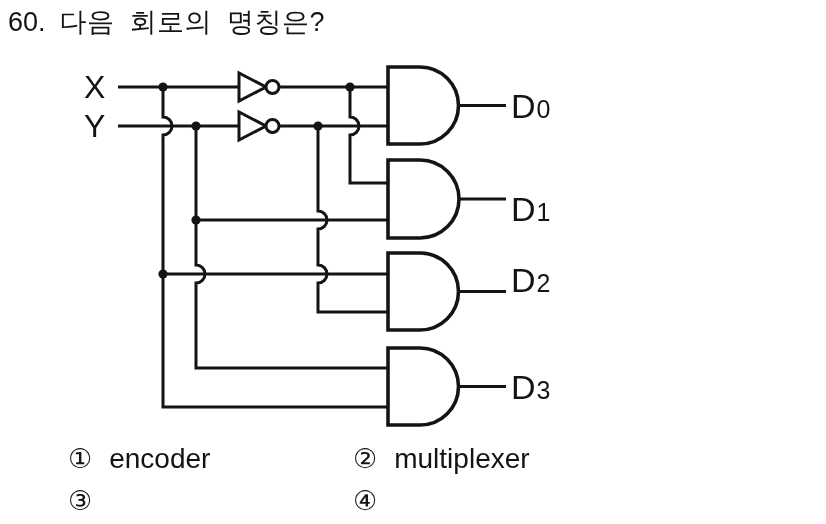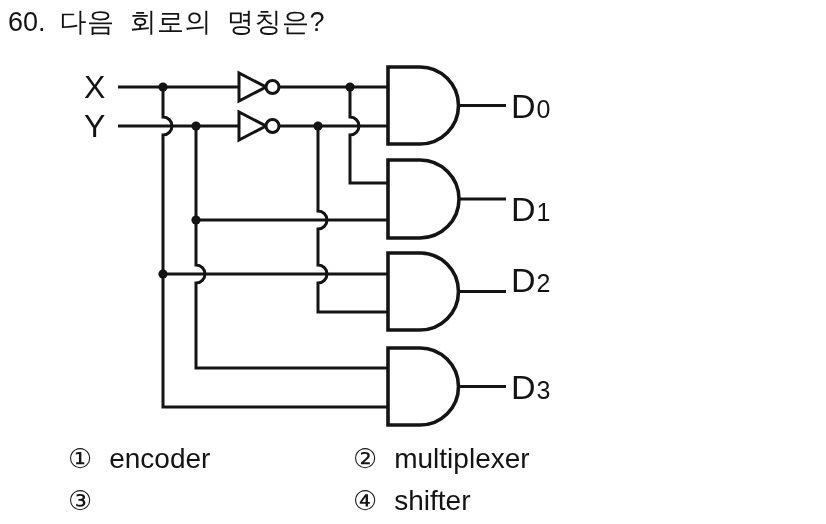--- a/index.html
+++ b/index.html
@@ -111,16 +111,15 @@
   </div>
   <div class="option" style="left:353px; top:444px;">
     <span class="marker">②</span>
     <span class="olabel">multiplexer</span>
   </div>
   <div class="option" style="left:68px; top:486px;">
     <span class="marker">③</span>
   </div>
   <div class="option" style="left:353px; top:486px;">
     <span class="marker">④</span>
-    <span class="olabel">shifter</span>
   </div>
 
 </div>
 
 </body></html>

